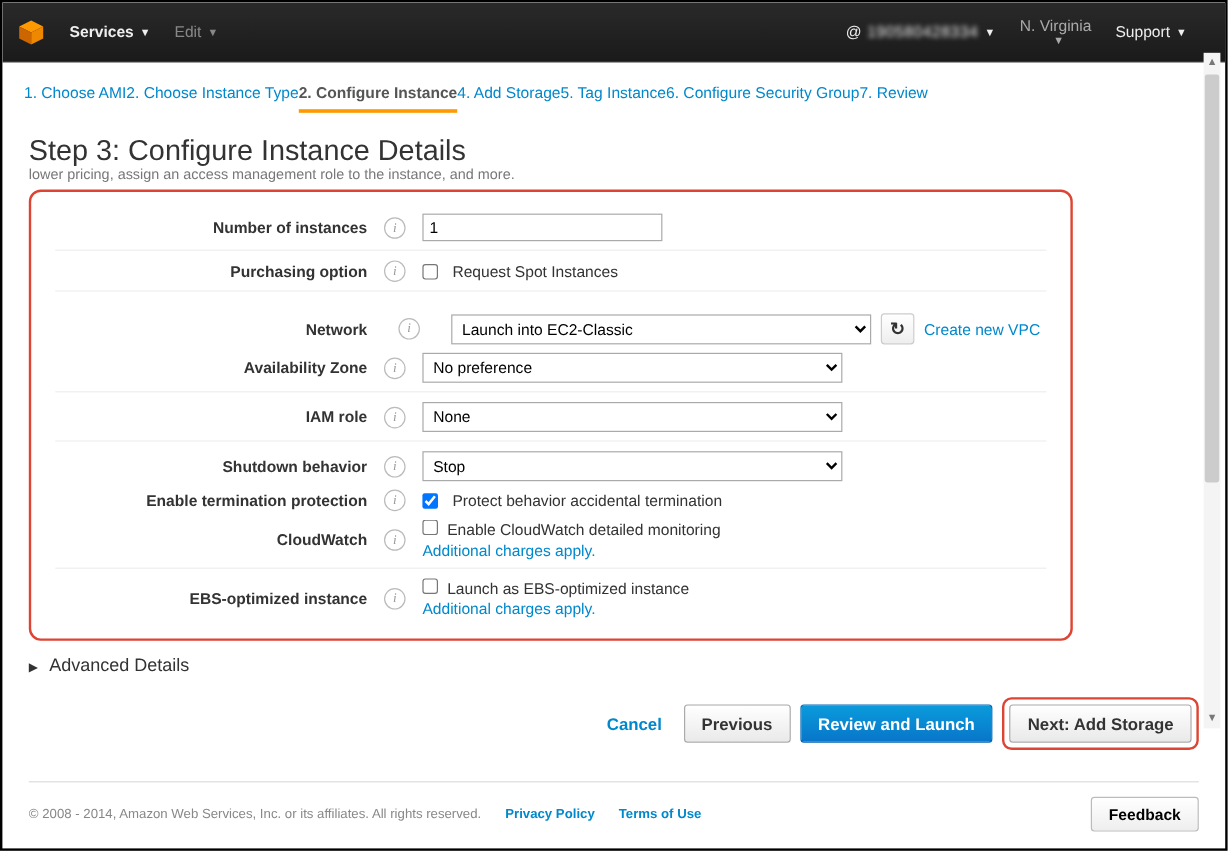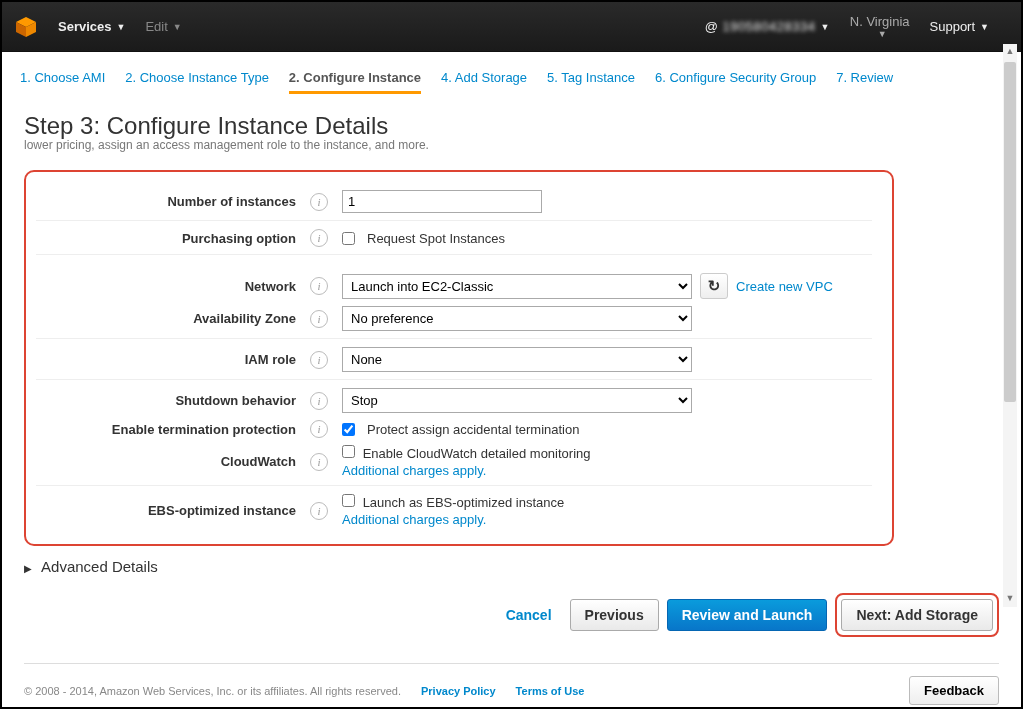--- a/index.html
+++ b/index.html
@@ -41,21 +41,20 @@
 .account-id { letter-spacing: 0.5px; }
 .account-blur { filter: blur(2px); display: inline-block; }
 
 .wizard-nav {
   padding: 18px 18px 0 18px;
   border-bottom: none;
 }
 .wizard-nav ul {
   list-style: none;
   display: flex;
-  gap: 20px;
 }
 .wizard-nav li a {
   color: #08c;
   text-decoration: none;
   padding-bottom: 6px;
   display: inline-block;
   font-size: 13px;
 }
 .wizard-nav li.active a {
   color: #555;
@@ -74,22 +73,22 @@
   margin-top: 6px;
 }
 .step-sub {
   font-size: 12px;
   color: #777;
   margin-top: -2px;
 }
 .annot-box {
   border: 2px solid #d43;
   border-radius: 10px;
-  margin-top: 18px;
-  padding: 10px 20px 10px 10px;
+  margin-top: 6px;
+  padding: 10px 20px 10px 20px;
   width: 870px;
 }
 .form-row {
   display: flex;
   align-items: center;
   padding: 8px 0 7px 0;
   border-top: 1px solid #eee;
 }
 .form-row:first-child { border-top: none; }
 .form-row.noline { border-top: none; padding-top: 0; }
@@ -287,21 +286,21 @@
 
     <div class="form-row">
       <div class="lbl">Purchasing option</div>
       <div class="info-icon">i</div>
       <div class="ctrl checkline">
         <input type="checkbox" style="">
         <label>Request Spot Instances</label>
       </div>
     </div>
 
-    <div class="form-row" style="padding-top:18px;">
+    <div class="form-row" style="padding-top:18px;gap:12px;">
       <div class="lbl">Network</div>
       <div class="info-icon">i</div>
       <div class="ctrl">
         <select class="sel">
           <option>Launch into EC2-Classic</option>
         </select>
         <div class="refresh-btn">
           <span>↻</span>
         </div>
         <a href="#" class="lk">Create new VPC</a>
@@ -336,21 +335,21 @@
           <option>Stop</option>
         </select>
       </div>
     </div>
 
     <div class="form-row noline">
       <div class="lbl">Enable termination protection</div>
       <div class="info-icon">i</div>
       <div class="ctrl checkline">
         <input type="checkbox" checked="" style="">
-        <label>Protect assign accidental termination</label>
+        <label>Protect behavior accidental termination</label>
       </div>
     </div>
 
     <div class="form-row noline">
       <div class="lbl">CloudWatch</div>
       <div class="info-icon">i</div>
       <div class="ctrl-col">
         <div class="checkline">
           <input type="checkbox" style="">
           <label>Enable CloudWatch detailed monitoring</label>

